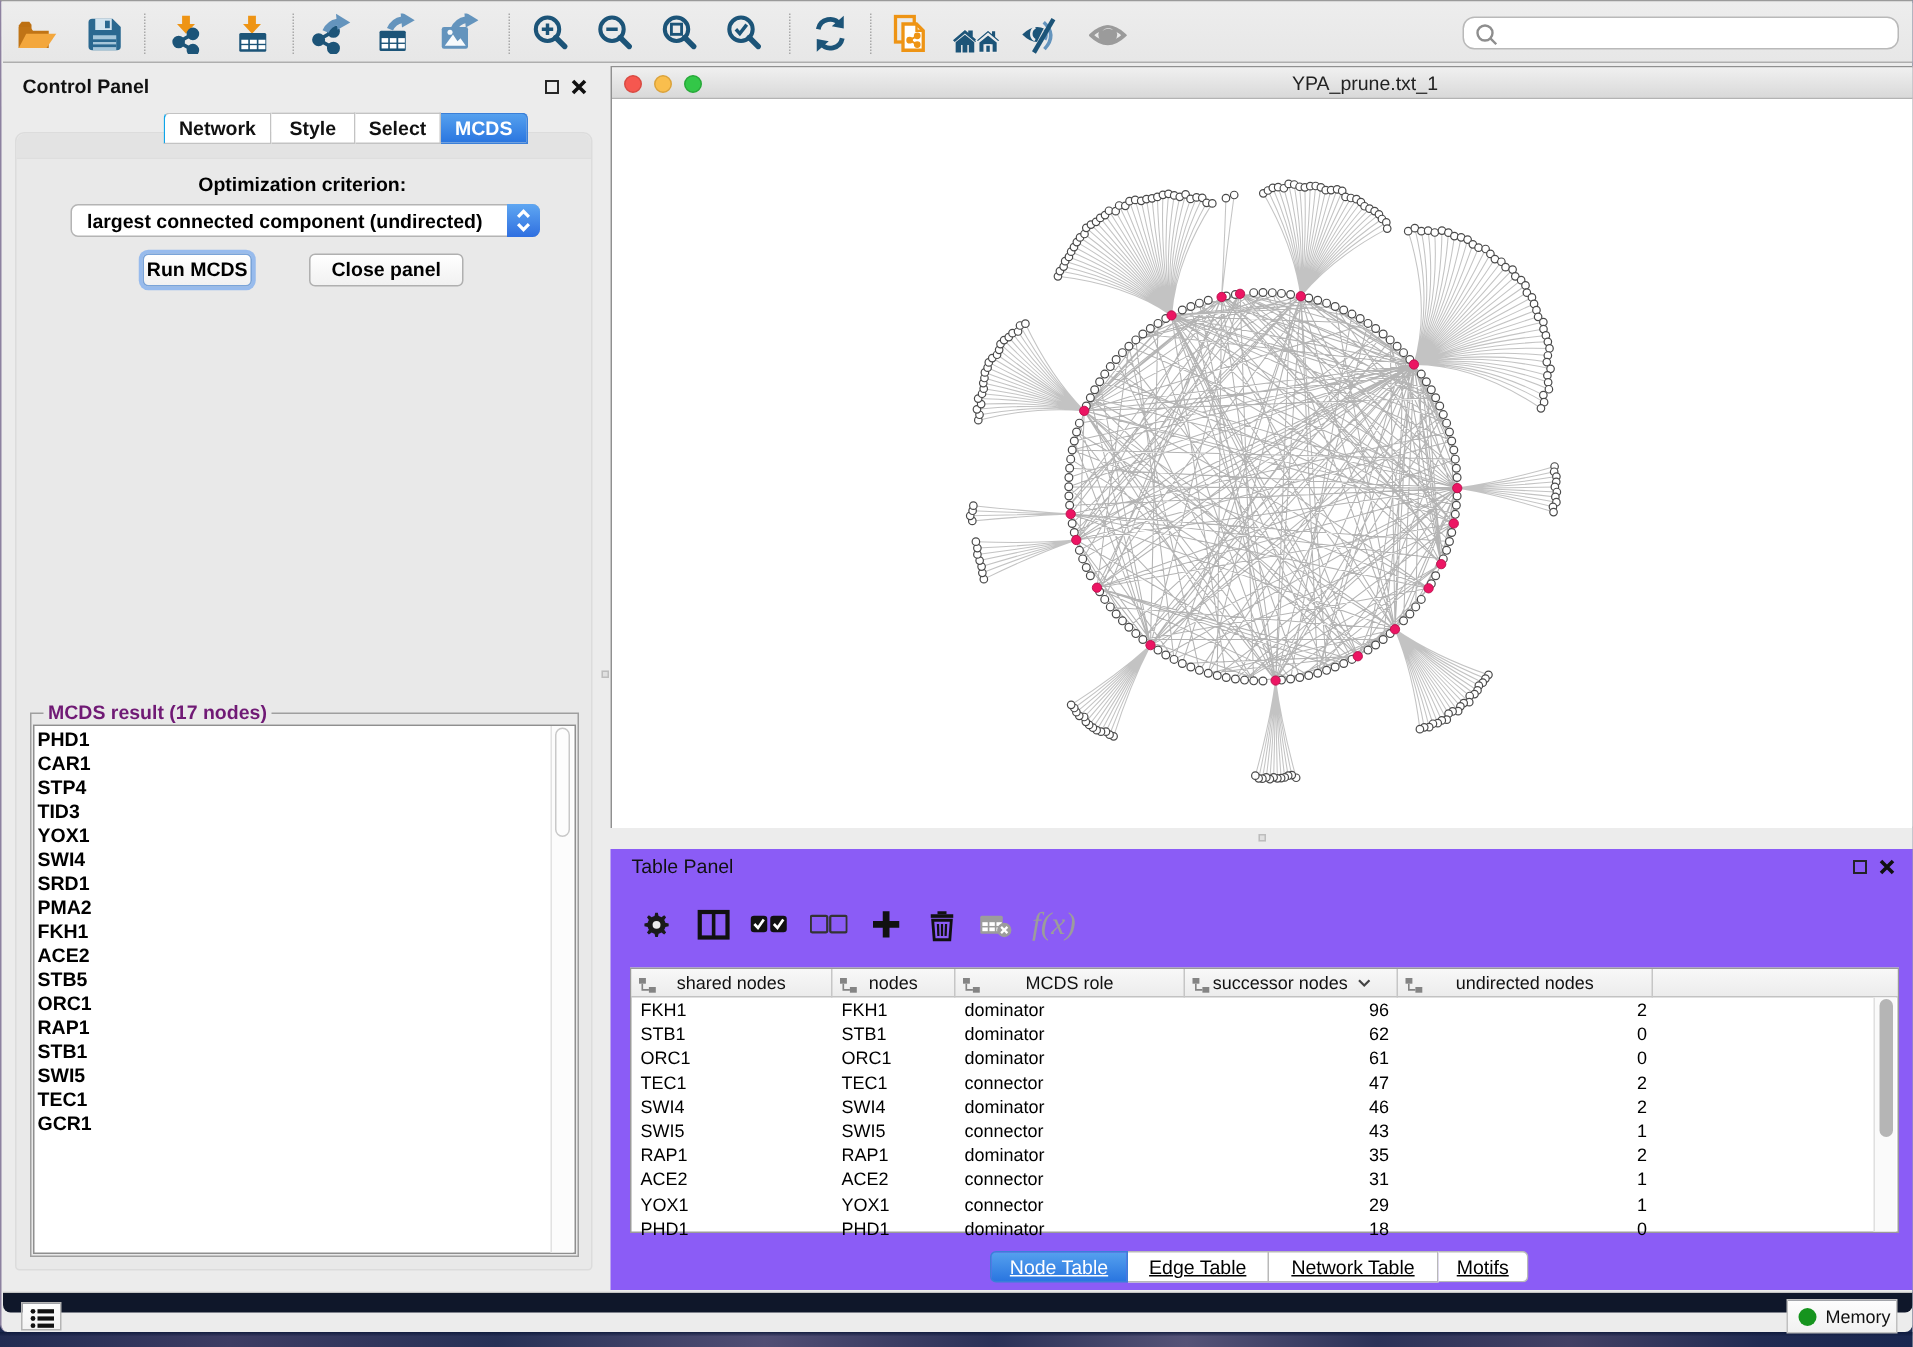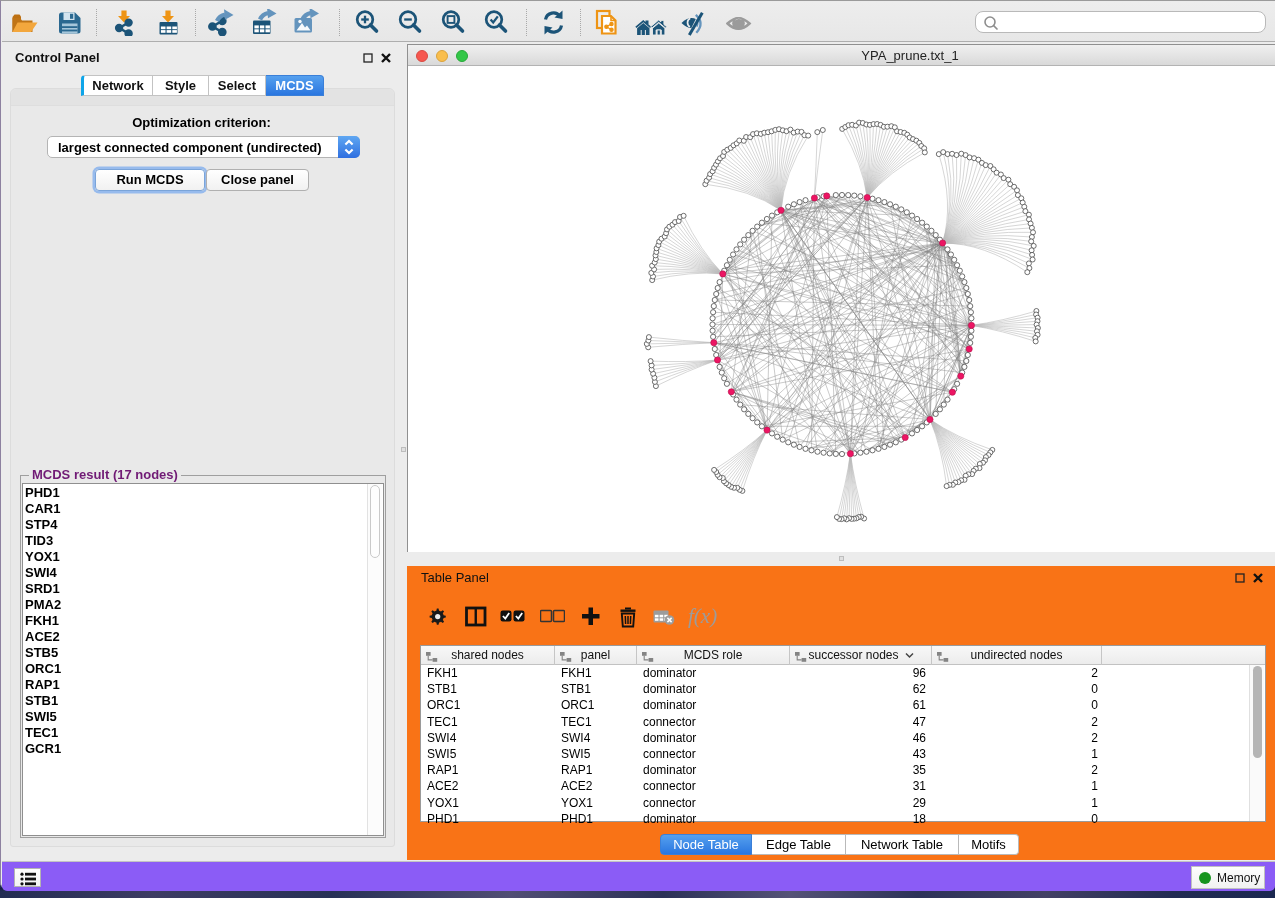--- a/index.html
+++ b/index.html
@@ -17,36 +17,36 @@
 #searchbox { position:absolute; left:973px; top:9px; width:291px; height:22px;
   background:#fff; border:1px solid #b9b9b9; border-radius:8px; }
 
 
 #cp { position:absolute; left:1px; top:42px; width:399px; height:817px; background:#ececec;font-weight:bold; }
 #cp-title { position:absolute; left:13px; top:7px; font-size:13px; color:#111; }
 .winbtns { position:absolute; top:9px; width:30px; height:12px; }
 #cp-tabs { position:absolute; left:79px; top:32px; height:21px; }
 .tab { position:relative; float:left; height:21px; line-height:20px; background:#fff;
   border:1px solid #c3c3c3; border-left:none; font-size:13px; color:#111; text-align:center; }
-.tab.first { border-left:3px solid #0ea5e9; border-radius:4px 0 0 0; }
+.tab.first { border-left:1px solid #0ea5e9; border-radius:4px 0 0 0;margin-left:28px; }
 .tab.last { border-radius:0 4px 0 0; }
 .tab.sel { background:linear-gradient(#55a0ee,#2a76e0); color:#fff; border-color:#3a7fd8; }
 #cp-inner { position:absolute; left:8px; top:45px; width:385px; height:759px;
   background:#e9e9e9; border:1px solid #dcdcdc; border-radius:6px 6px 3px 3px; }
 #cp-inner-top { position:absolute; left:0; top:0; width:100%; height:17px;
   background:#e3e3e3; border-radius:6px 6px 0 0; border-bottom:1px solid #dedede; }
 #optlabel { position:absolute; left:0; top:72px; width:399px; text-align:center; font-size:13px; color:#000; }
 #combo { position:absolute; left:45px; top:93px; width:313px; height:22px; background:#fff;
   border:1px solid #b4b4b4; border-radius:5px; }
 #combo .txt { position:absolute; left:10px; top:3px; font-size:13px; color:#000; }
 #combo .btn { position:absolute; right:-1px; top:-1px; width:22px; height:22px;
   background:linear-gradient(#5fa7f2,#2f6fe0); border-radius:0 5px 5px 0; }
 .pushbtn { position:absolute; top:126px; height:22px; background:linear-gradient(#ffffff,#f1f1f1);
   border:1px solid #b0b0b0; border-radius:4px; font-size:13px; color:#000; text-align:center; line-height:20px; }
-#runbtn { left:93px; width:110px; box-shadow:0 0 0 2.5px rgba(130,175,238,.8); border-color:#7aa4d9; }
+#runbtn { left:93px; width:73px; box-shadow:0 0 0 2.5px rgba(130,175,238,.8); border-color:#7aa4d9; }
 #closebtn { left:204px; width:103px; }
 
 
 #grp { position:absolute; left:18px; top:425px; width:366px; height:372px; }
 #grpborder { position:absolute; left:0px; top:7px; width:366px; height:363px; border:1px solid #9f9f9f; }
 #grplabel { position:absolute; left:9px; top:0px; background:#e9e9e9; padding:0 3px;
   font-size:13px; color:#701a75; height:14px; line-height:14px; }
 #grplist { position:absolute; left:2px; top:15px; width:362px; height:353px; background:#fff;
   border:1px solid #8f8f8f; font-size:13px; line-height:16px; color:#000; padding:1px 0 0 2px; }
 #grpsb { position:absolute; right:1px; top:0px; width:15px; height:351px; background:#fcfcfc;
@@ -64,47 +64,47 @@
 #netwin { position:absolute; left:406px; top:43px; width:869px; height:508px;
   border:1px solid #909090; background:#fff; }
 #nettitle { position:absolute; left:0; top:0; width:100%; height:21px;
   background:linear-gradient(#f0f0f0,#d9d9d9); border-bottom:1px solid #b3b3b3; }
 #nettitle .t { position:absolute; left:0; top:3px; width:1004px; text-align:center;
   font-size:13px; color:#222; }
 .tl { position:absolute; top:5px; width:12px; height:12px; border-radius:50%; }
 #netcanvas { position:absolute; left:0; top:21px; width:867px; height:486px; background:#fff; overflow:hidden; }
 
 
-#tp { position:absolute; left:406px; top:565px; width:869px; height:294px; background:#f97316; }
+#tp { position:absolute; left:406px; top:565px; width:869px; height:294px; background:#8b5cf6; }
 #tp-title { position:absolute; left:14px; top:4px; font-size:13px; color:#111; }
 #tp-toolbar { position:absolute; left:0; top:25px; width:100%; height:44px; }
 #tbl { position:absolute; left:13px; top:79px; width:846px; height:177px; background:#fff;
   border:1px solid #9a9a9a; }
 #tblhead { position:absolute; left:0; top:0; width:844px; height:19px;
   background:linear-gradient(#f8f8f8,#ececec); border-bottom:1px solid #c2c2c2; }
 .hcell { position:absolute; top:0; height:19px; border-right:1px solid #c6c6c6;
   font-size:12px; color:#111; text-align:center; line-height:19px; }
 .hicon { position:absolute; left:4px; top:4px; width:12px; height:11px; }
 .row { position:absolute; left:0; width:830px; height:17px; font-size:12px; color:#000; }
 .c1 { position:absolute; left:6px; top:1px; }
 .c2 { position:absolute; left:140px; top:1px; }
 .c3 { position:absolute; left:222px; top:1px; }
 .c4 { position:absolute; left:0px; top:1px; width:505px; text-align:right; }
 .c5 { position:absolute; left:0px; top:1px; width:677px; text-align:right; }
 #tblsb { position:absolute; right:1px; top:19px; width:15px; height:156px; background:#fafafa; border-left:1px solid #e0e0e0; }
 #tblsb .thumb { position:absolute; left:3px; top:1px; width:9px; height:92px; background:#b5b5b5; border-radius:5px; }
 #tp-tabs { position:absolute; left:253px; top:268px; height:21px; }
 .btab { position:relative; float:left; height:21px; line-height:20px; background:#fff;
-  border:1px solid #b9b9b9; border-left:none; font-size:13px; color:#000; text-align:center; }
+  border:1px solid #b9b9b9; border-left:none; font-size:13px; color:#000; text-align:center;text-decoration:underline; }
 .btab.first { border-left:1px solid #b9b9b9; border-radius:4px 0 0 4px; }
 .btab.last { border-radius:0 4px 4px 0; }
 .btab.sel { background:linear-gradient(#55a0ee,#2a76e0); color:#fff; border-color:#3a7fd8; }
 
 
-#status { position:absolute; left:1px; top:860px; width:1273px; height:30px; background:#8b5cf6;
+#status { position:absolute; left:1px; top:860px; width:1273px; height:14px; background:#0f172a;
   border-top:1px solid #c3c3c3; border-radius:0 0 5px 5px; }
 #listbtn { position:absolute; left:12px; top:6px; width:27px; height:19px;
   background:linear-gradient(#fdfdfd,#f3f3f3); border:1px solid #b4b4b4; }
 #membtn { position:absolute; right:10px; top:4px; width:74px; height:23px;
   background:linear-gradient(#fdfdfd,#f1f1f1); border:1px solid #c0c0c0; font-size:12px; color:#111; }
 #membtn .dot { position:absolute; left:7px; top:5px; width:12px; height:12px; border-radius:50%; background:#16941e; }
 #membtn .t { position:absolute; left:25px; top:4px; }
 #wall { position:absolute; left:0; top:888px; width:1275px; height:10px;
   background:linear-gradient(180deg, rgba(12,24,58,.85) 0px, rgba(12,24,58,0) 3px),
   linear-gradient(90deg,#222c52 0%,#3d3c63 12%,#273156 26%,#514e74 40%,#2b3157 52%,#555377 62%,#2c3258 72%,#424064 82%,#212b52 92%,#1a2750 100%); }
@@ -702,21 +702,21 @@
       <div id="tblhead">
           <div class="hcell" style="left:0px; width:134px;"><div class="hicon"><svg width="13" height="12" viewBox="0 0 13 12" style="">
                 <rect x="1" y="1" width="4.6" height="3.8" fill="#848484"></rect>
                 <rect x="7.6" y="7" width="4.6" height="3.8" fill="#848484"></rect>
                 <path d="M3.2 4.8 L3.2 8.9 L7.6 8.9" fill="none" stroke="#848484" stroke-width="1.1"></path>
               </svg></div><span>shared nodes</span></div>
           <div class="hcell" style="left:134px; width:82px;"><div class="hicon"><svg width="13" height="12" viewBox="0 0 13 12" style="">
                 <rect x="1" y="1" width="4.6" height="3.8" fill="#848484"></rect>
                 <rect x="7.6" y="7" width="4.6" height="3.8" fill="#848484"></rect>
                 <path d="M3.2 4.8 L3.2 8.9 L7.6 8.9" fill="none" stroke="#848484" stroke-width="1.1"></path>
-              </svg></div><span>panel</span></div>
+              </svg></div><span>nodes</span></div>
           <div class="hcell" style="left:216px; width:153px;"><div class="hicon"><svg width="13" height="12" viewBox="0 0 13 12" style="">
                 <rect x="1" y="1" width="4.6" height="3.8" fill="#848484"></rect>
                 <rect x="7.6" y="7" width="4.6" height="3.8" fill="#848484"></rect>
                 <path d="M3.2 4.8 L3.2 8.9 L7.6 8.9" fill="none" stroke="#848484" stroke-width="1.1"></path>
               </svg></div><span>MCDS role</span></div>
           <div class="hcell" style="left:369px; width:142px;"><div class="hicon"><svg width="13" height="12" viewBox="0 0 13 12" style="">
                 <rect x="1" y="1" width="4.6" height="3.8" fill="#848484"></rect>
                 <rect x="7.6" y="7" width="4.6" height="3.8" fill="#848484"></rect>
                 <path d="M3.2 4.8 L3.2 8.9 L7.6 8.9" fill="none" stroke="#848484" stroke-width="1.1"></path>
               </svg></div><span>successor nodes</span><span style="display:inline-block;width:14px;"><svg width="9" height="8" viewBox="0 0 9 8" style="margin-left:6px;">

